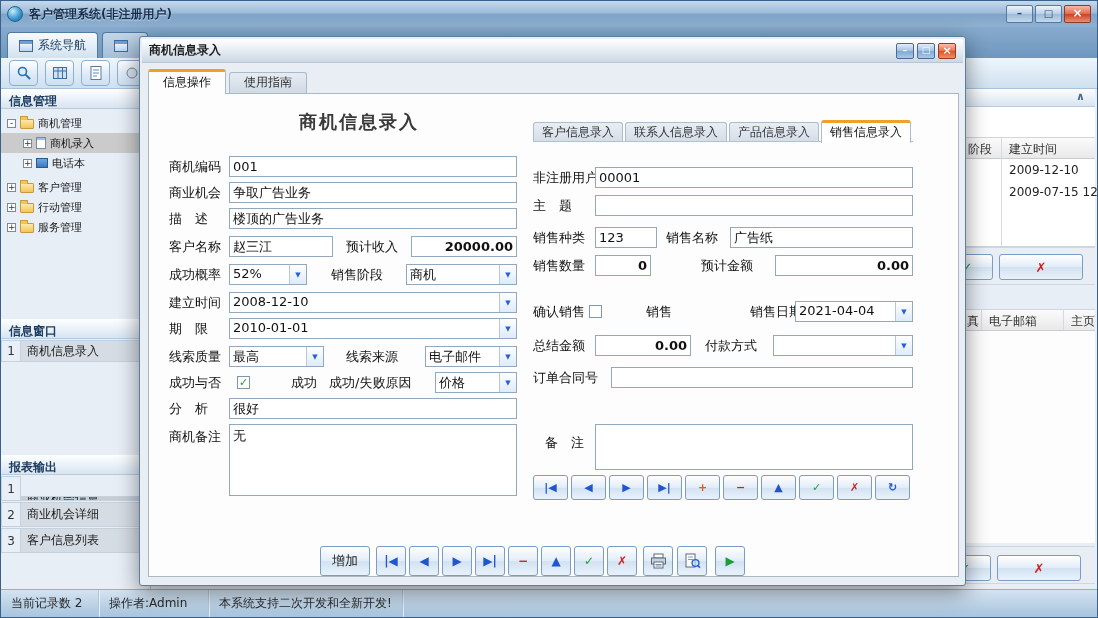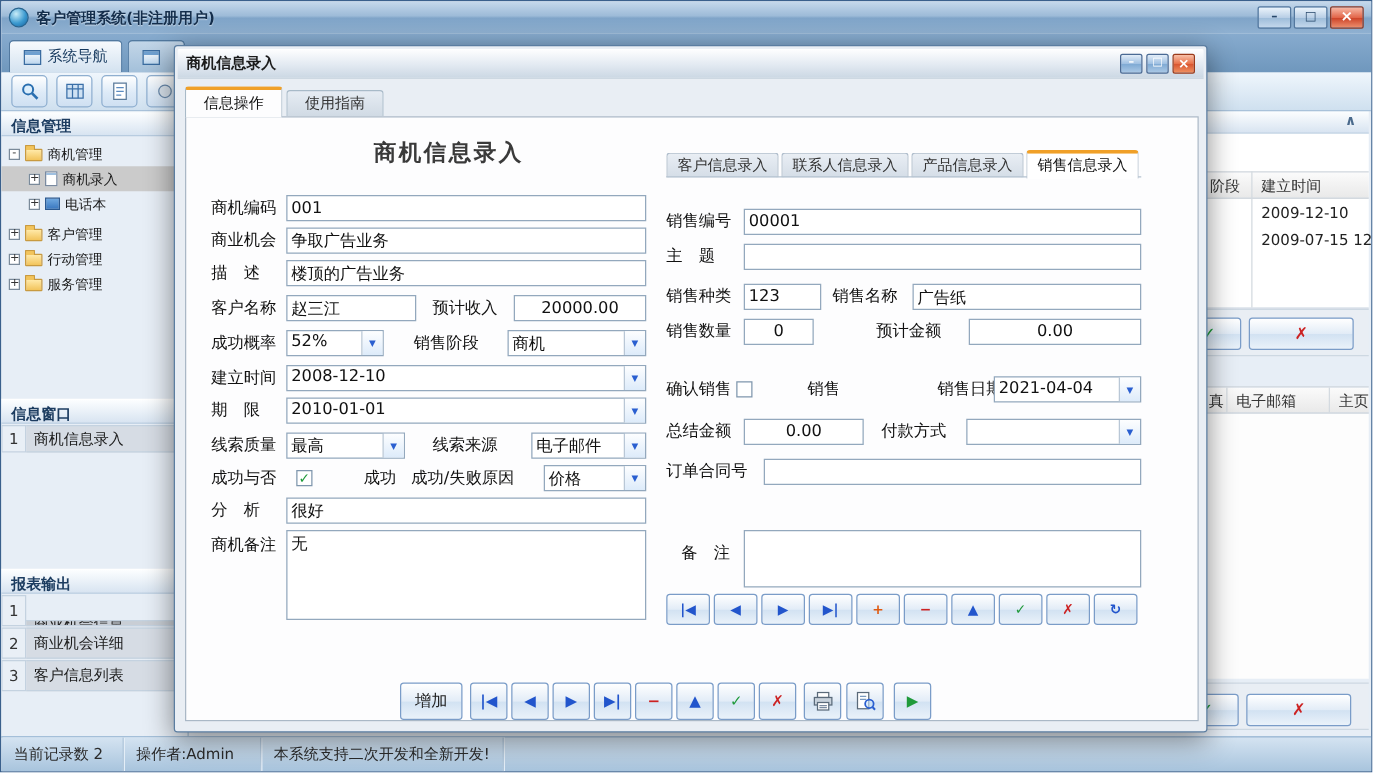--- a/index.html
+++ b/index.html
@@ -112,21 +112,21 @@
   .dlg-tab.active { height:25px; line-height:20px; background:#fdfdfe; border-top:3px solid #f0a028;
     position:relative; z-index:2; margin-bottom:-1px; color:#111; }
   .dlg-content { position:absolute; left:8px; top:56px; width:811px; height:484px;
     background:#fdfdfe; border:1px solid #aab8c6; }
 
   .form-title { position:absolute; left:60px; top:16px; width:300px; text-align:center;
     font-size:18px; font-weight:bold; color:#3a3a3a; letter-spacing:2px; }
   .fld-label { position:absolute; height:21px; line-height:21px; font-size:13px; color:#111; white-space:nowrap; }
   .txt { position:absolute; height:21px; border:1px solid #93a8bd; background:#fff;
     font-size:13px; padding:0 3px; color:#111; font-family:inherit; }
-  .txt.num { text-align:center; }
+  .txt.num { text-align:right;font-weight:bold; }
   textarea.txt { padding:2px 3px; resize:none; line-height:1.35; }
   .dd { position:absolute; height:21px; border:1px solid #93a8bd; background:#fff; display:flex; align-items:stretch; }
   .dd-value { flex:1; padding:1px 3px 0; font-size:13px; white-space:nowrap; overflow:hidden; color:#111; }
   .dd-arrow { width:17px; border-left:1px solid #b9c7d6; background:linear-gradient(180deg,#fdfeff,#ddebfa);
     color:#2a5fd0; font-size:7px; display:flex; align-items:center; justify-content:center; }
   .chk { position:absolute; width:13px; height:13px; border:1px solid #7f96ad; background:#fff;
     font-size:11px; line-height:11px; text-align:center; color:#1f9a3a; font-weight:bold; }
 
   .subtabs { position:absolute; left:384px; top:25px; height:23px; display:flex; align-items:flex-end; gap:2px; }
   .subtab { height:20px; line-height:18px; padding:0 8px; font-size:12px; border:1px solid #aebccb; border-bottom:none;
@@ -377,21 +377,21 @@
       <textarea class="txt" style="left: 80px; top: 330px; width: 288px; height: 72px;">无</textarea>
 
       <div class="subtabs">
         <div class="subtab">客户信息录入</div>
         <div class="subtab">联系人信息录入</div>
         <div class="subtab">产品信息录入</div>
         <div class="subtab active">销售信息录入</div>
       </div>
       <div class="subtab-line"></div>
 
-      <span class="fld-label" style="left:384px; top:73px;">销售编号</span>
+      <span class="fld-label" style="left:384px; top:73px;">非注册用户</span>
       <input class="txt" style="left: 446px; top: 73px; width: 318px;" value="00001">
 
       <span class="fld-label" style="left:384px; top:101px;">主　题</span>
       <input class="txt" style="left: 446px; top: 101px; width: 318px;" value="">
 
       <span class="fld-label" style="left:384px; top:133px;">销售种类</span>
       <input class="txt" style="left: 446px; top: 133px; width: 62px;" value="123">
       <span class="fld-label" style="left:517px; top:133px;">销售名称</span>
       <input class="txt" style="left: 581px; top: 133px; width: 183px;" value="广告纸">
 

